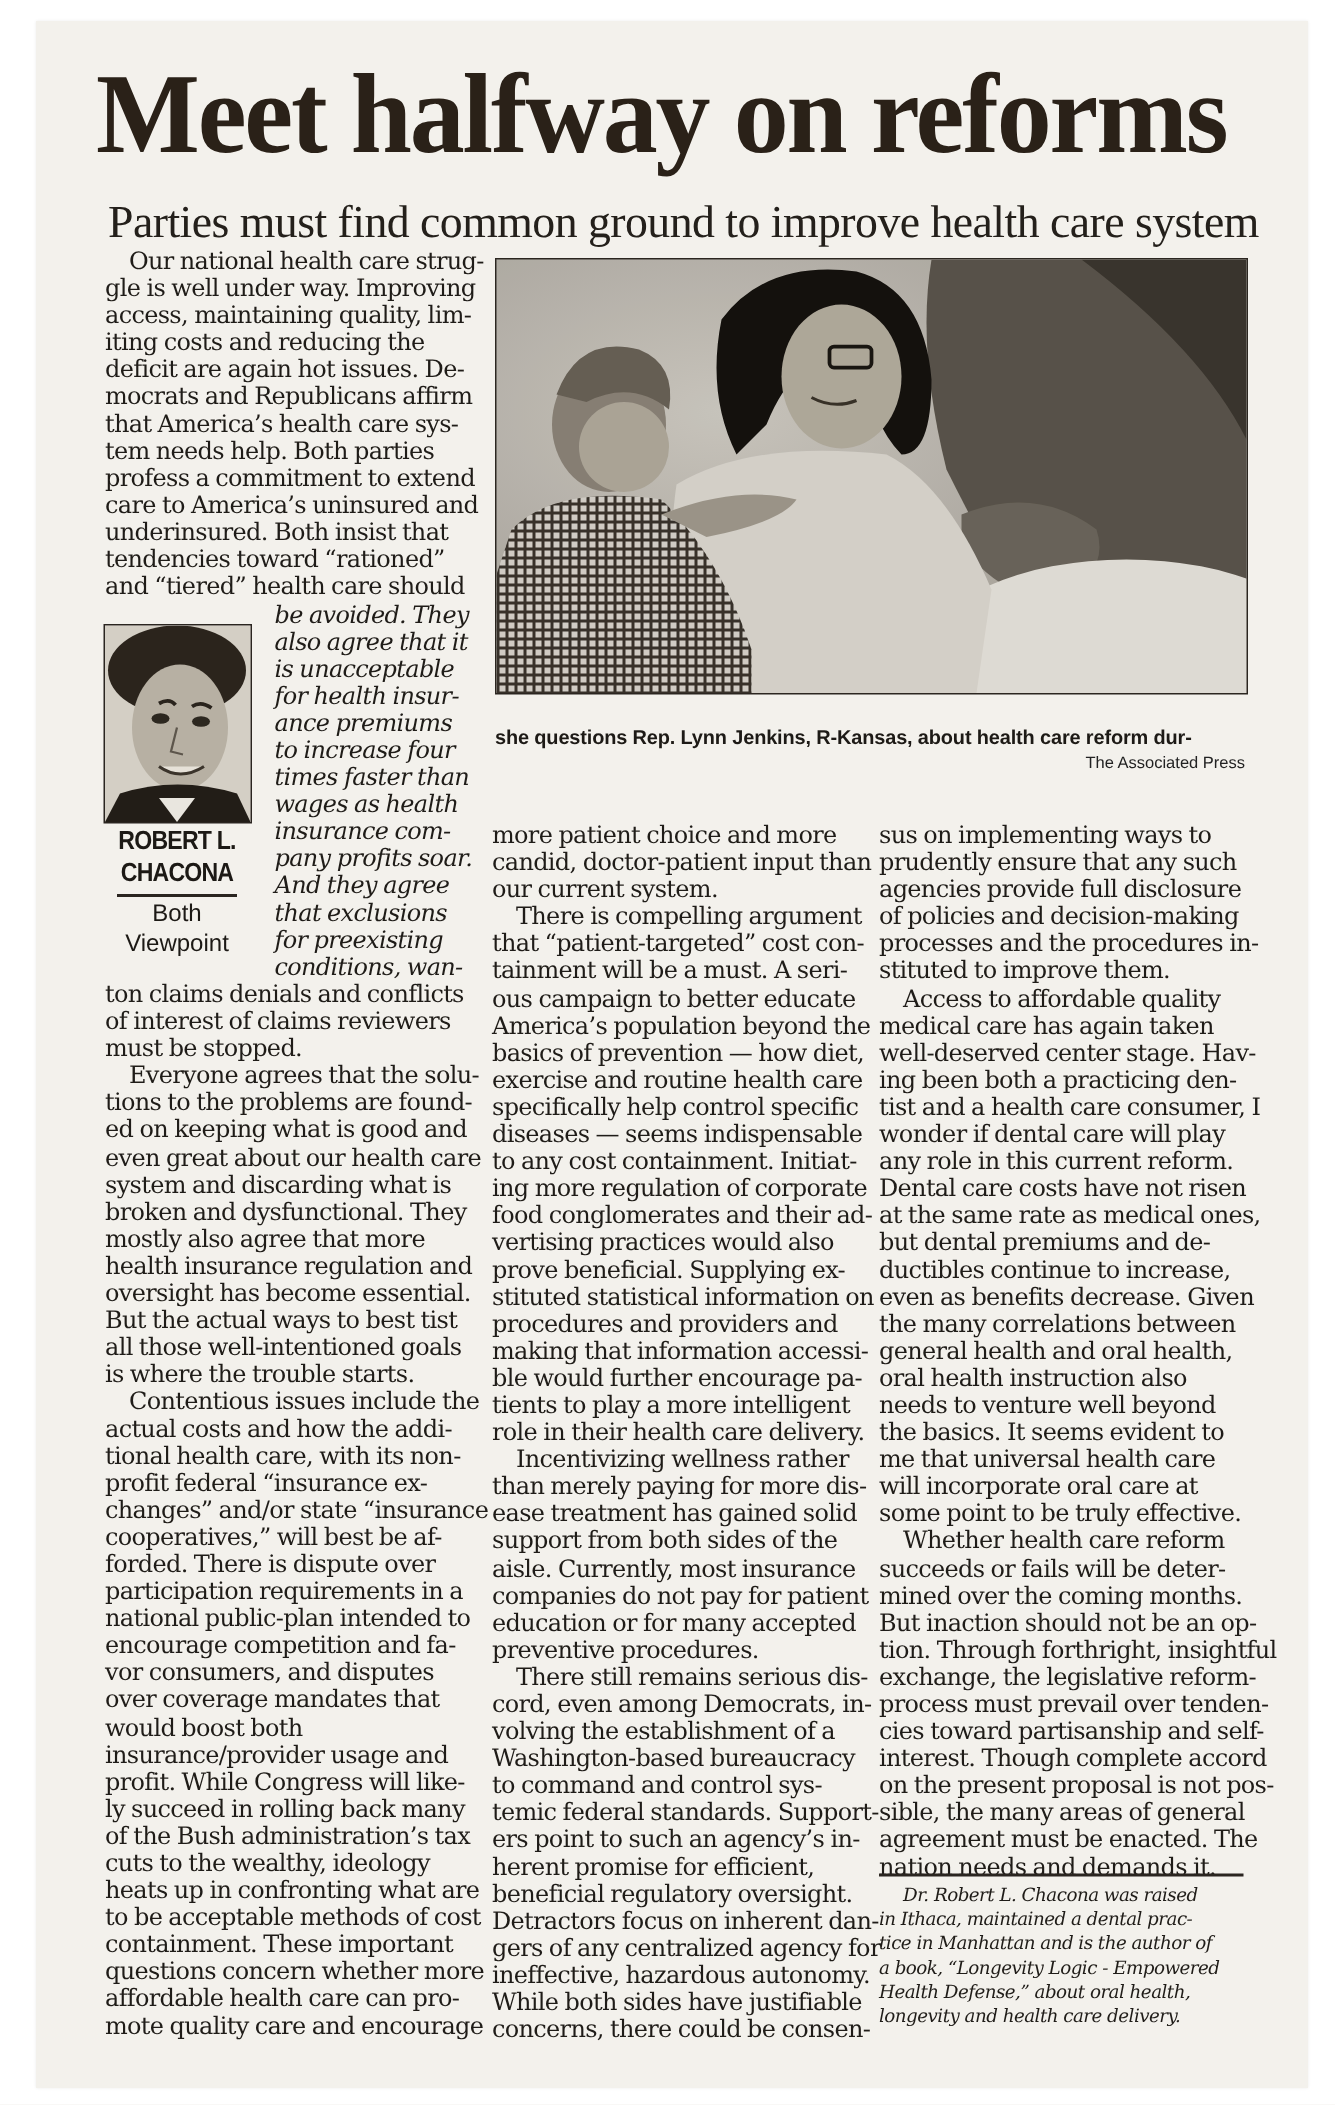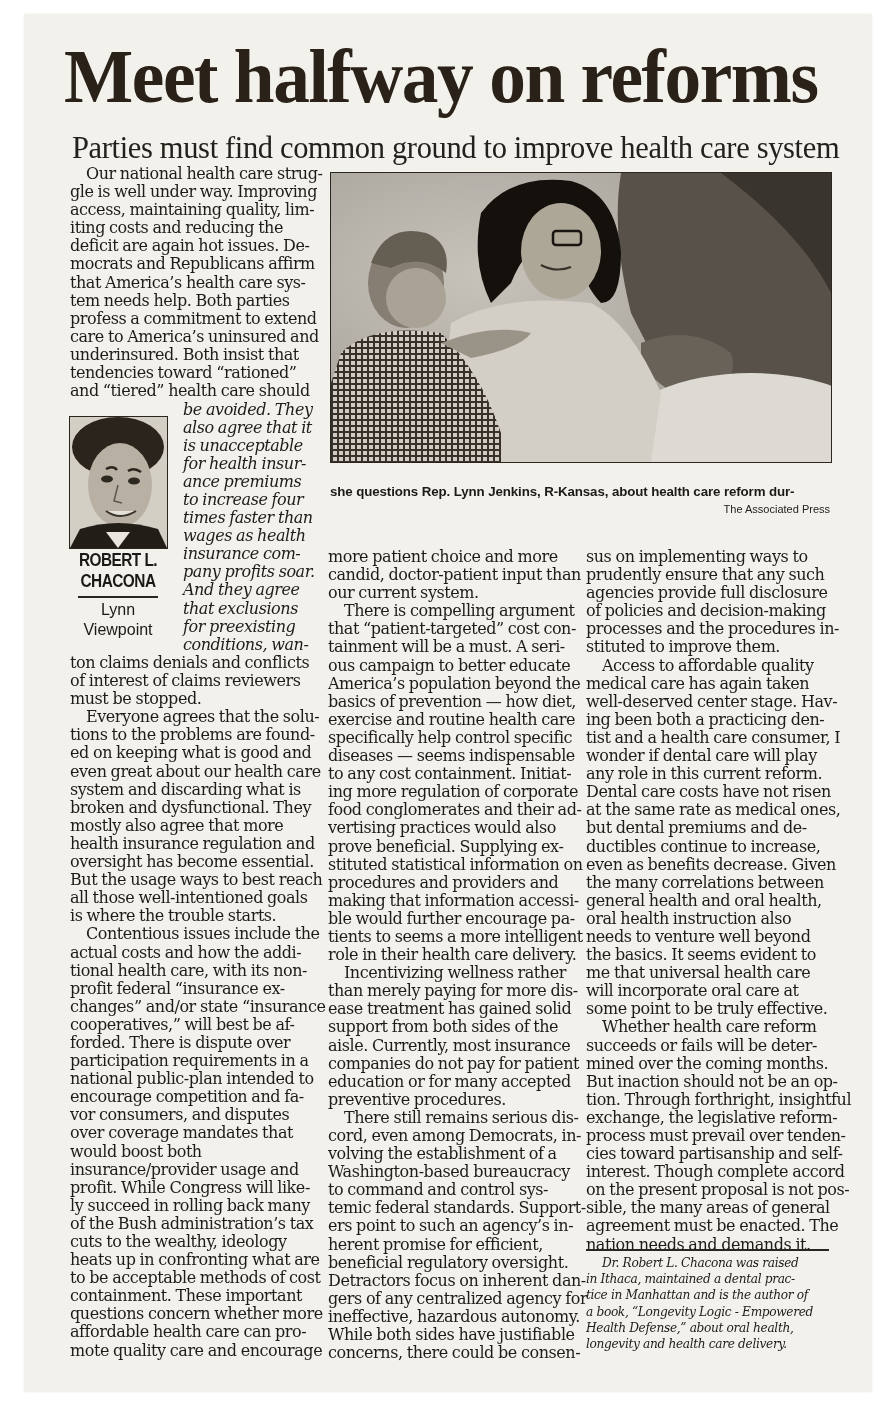--- a/index.html
+++ b/index.html
@@ -130,38 +130,38 @@
     <span class="line">for preexisting</span>
     <span class="line">conditions, wan-</span>
   </div>
 
 <div class="byline">
   <div>ROBERT L.</div>
   <div>CHACONA</div>
 </div>
 <div class="byline-rule"></div>
 <div class="byline-label">
-  <div>Lynn</div>
+  <div>Both</div>
   <div>Viewpoint</div>
 </div>
 
 <div class="col" style="left:70px; top:654px; width:250px;">
     <span class="line">ton claims denials and conflicts</span>
     <span class="line">of interest of claims reviewers</span>
     <span class="line">must be stopped.</span>
     <span class="line indent">Everyone agrees that the solu-</span>
     <span class="line">tions to the problems are found-</span>
     <span class="line">ed on keeping what is good and</span>
     <span class="line">even great about our health care</span>
     <span class="line">system and discarding what is</span>
     <span class="line">broken and dysfunctional. They</span>
     <span class="line">mostly also agree that more</span>
     <span class="line">health insurance regulation and</span>
     <span class="line">oversight has become essential.</span>
-    <span class="line">But the usage ways to best reach</span>
+    <span class="line">But the actual ways to best tist</span>
     <span class="line">all those well-intentioned goals</span>
     <span class="line">is where the trouble starts.</span>
     <span class="line indent">Contentious issues include the</span>
     <span class="line">actual costs and how the addi-</span>
     <span class="line">tional health care, with its non-</span>
     <span class="line">profit federal “insurance ex-</span>
     <span class="line">changes” and/or state “insurance</span>
     <span class="line">cooperatives,” will best be af-</span>
     <span class="line">forded. There is dispute over</span>
     <span class="line">participation requirements in a</span>
@@ -240,21 +240,21 @@
     <span class="line">diseases — seems indispensable</span>
     <span class="line">to any cost containment. Initiat-</span>
     <span class="line">ing more regulation of corporate</span>
     <span class="line">food conglomerates and their ad-</span>
     <span class="line">vertising practices would also</span>
     <span class="line">prove beneficial. Supplying ex-</span>
     <span class="line">stituted statistical information on</span>
     <span class="line">procedures and providers and</span>
     <span class="line">making that information accessi-</span>
     <span class="line">ble would further encourage pa-</span>
-    <span class="line">tients to seems a more intelligent</span>
+    <span class="line">tients to play a more intelligent</span>
     <span class="line">role in their health care delivery.</span>
     <span class="line indent">Incentivizing wellness rather</span>
     <span class="line">than merely paying for more dis-</span>
     <span class="line">ease treatment has gained solid</span>
     <span class="line">support from both sides of the</span>
     <span class="line">aisle. Currently, most insurance</span>
     <span class="line">companies do not pay for patient</span>
     <span class="line">education or for many accepted</span>
     <span class="line">preventive procedures.</span>
     <span class="line indent">There still remains serious dis-</span>

